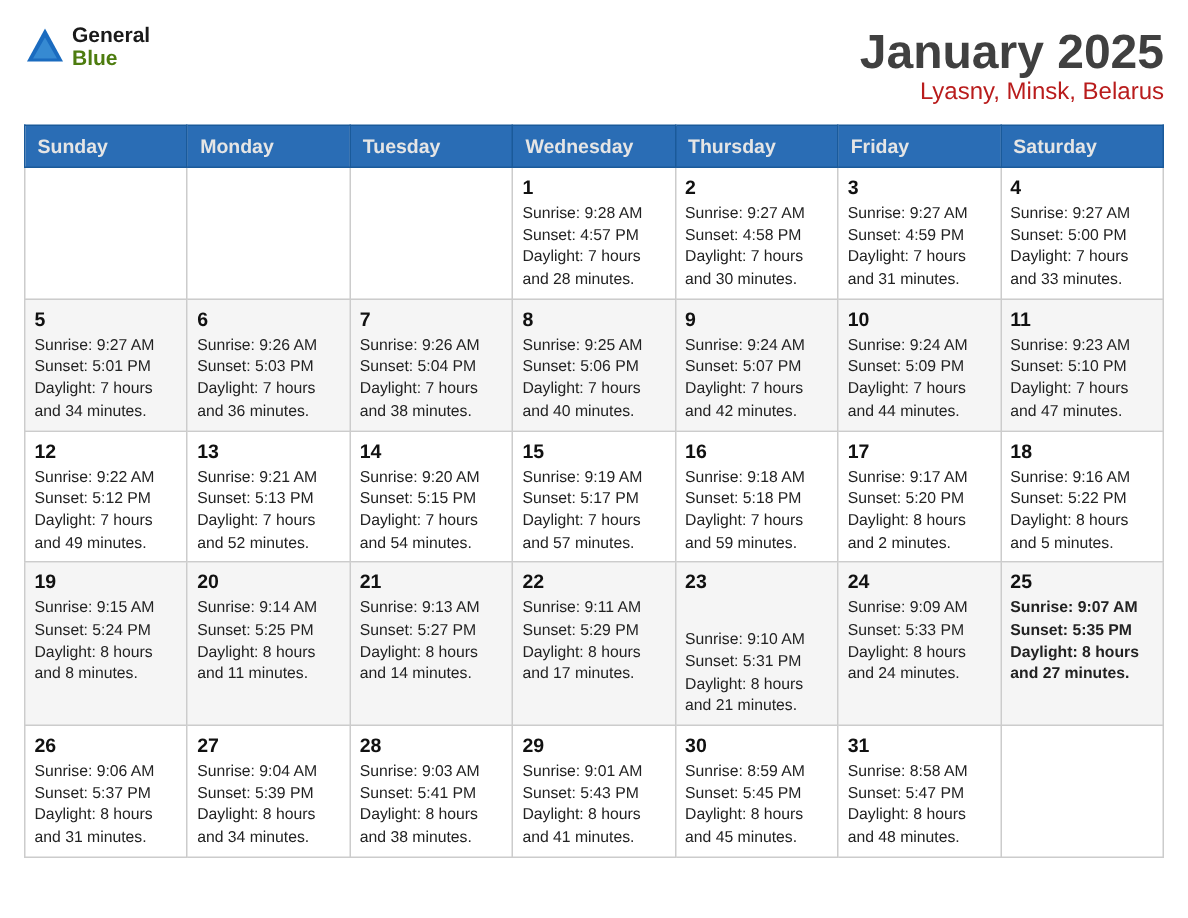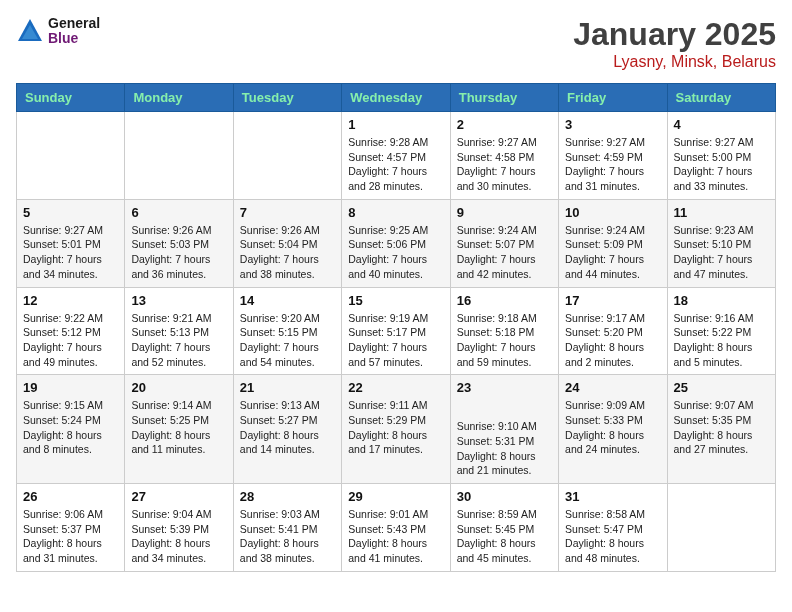--- a/index.html
+++ b/index.html
@@ -20,21 +20,21 @@
       display: flex;
       align-items: center;
       gap: 4px;
     }
     .logo-text {
       font-size: 14px;
       font-weight: bold;
       line-height: 1.1;
     }
     .logo-general { color: #1a1a1a; }
-    .logo-blue { color: #701a75; }
+    .logo-blue { color: #4d7c0f; }
     .logo-icon {
       width: 28px;
       height: 28px;
     }
     .title-block {
       text-align: right;
     }
     .month-title {
       font-size: 32px;
       font-weight: bold;
@@ -44,21 +44,21 @@
       font-size: 16px;
       color: #b91c1c;
     }
     .calendar {
       width: 100%;
       border-collapse: collapse;
       border: 1px solid #ccc;
     }
     .calendar th {
       background: #2a6db5;
-      color: #86efac;
+      color: #e5e5e5;
       font-size: 13px;
       font-weight: bold;
       padding: 6px 8px;
       text-align: left;
       border: 1px solid #1a5a9a;
     }
     .calendar td {
       width: 14.28%;
       vertical-align: top;
       padding: 5px 6px;
@@ -292,21 +292,21 @@
         </td>
         <td>
           <div class="day-num">24</div>
           <div class="day-info" style="white-space: pre-line;">Sunrise: 9:09 AM
 Sunset: 5:33 PM
 Daylight: 8 hours
 and 24 minutes.</div>
         </td>
         <td>
           <div class="day-num">25</div>
-          <div class="day-info" style="white-space: pre-line;">Sunrise: 9:07 AM
+          <div class="day-info" style="white-space: pre-line; font-weight: bold;">Sunrise: 9:07 AM
 Sunset: 5:35 PM
 Daylight: 8 hours
 and 27 minutes.</div>
         </td>
       </tr>
       <tr>
         <td>
           <div class="day-num">26</div>
           <div class="day-info" style="white-space: pre-line;">Sunrise: 9:06 AM
 Sunset: 5:37 PM

